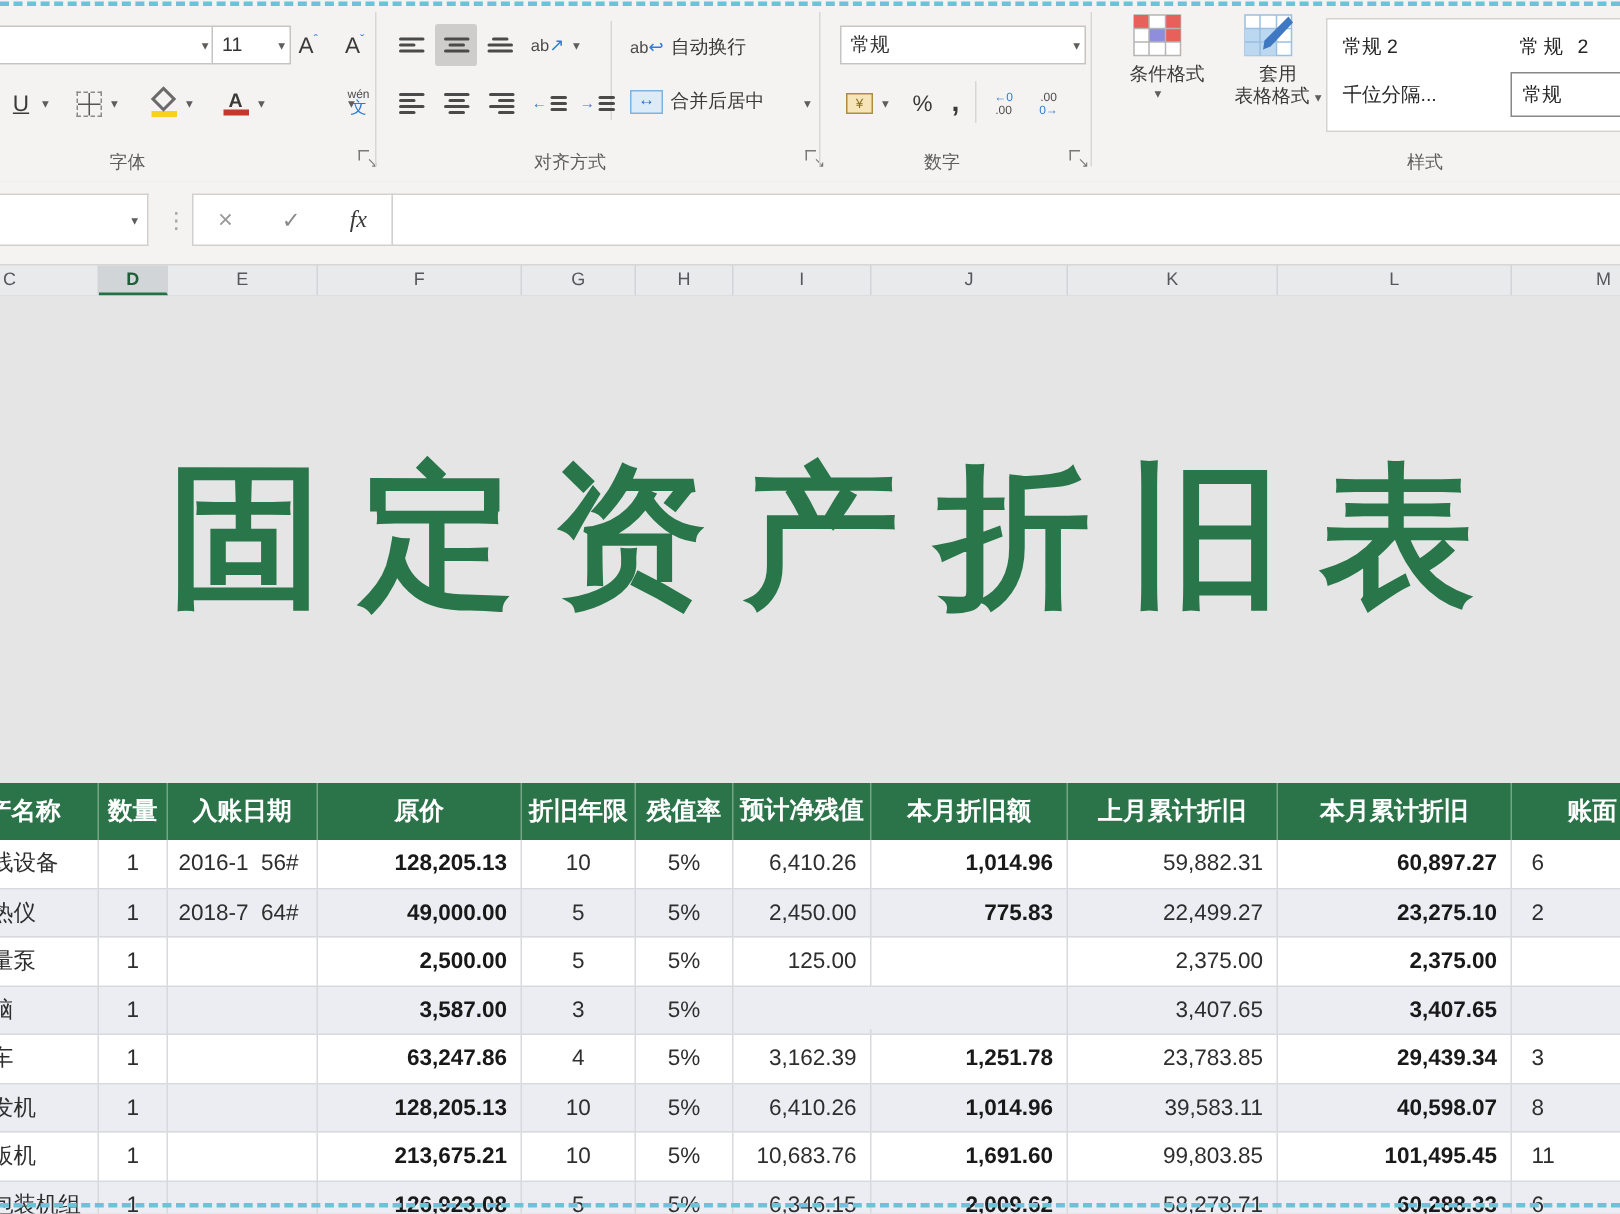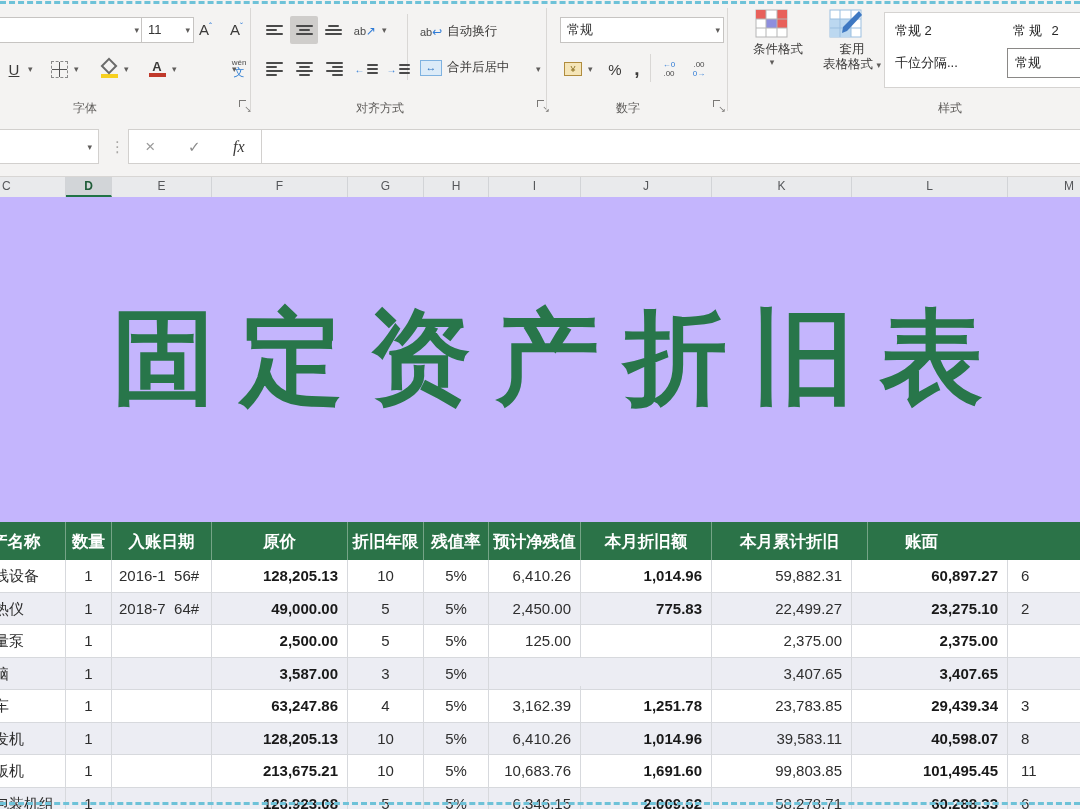--- a/index.html
+++ b/index.html
@@ -89,21 +89,21 @@
   .finput{position:absolute;left:261px;top:8px;right:0;height:33px;background:#fff;border:1px solid #d2d0ce;border-right:none;}
 
   
   .colheads{position:absolute;top:176px;left:0;width:1080px;height:20px;background:#e9eaec;border-top:1px solid #d8d6d4;border-bottom:1px solid #bfc1c4;display:flex;}
   .colh{box-sizing:border-box;border-right:1px solid #d2d4d7;font-size:12px;color:#55575a;text-align:center;line-height:18px;cursor:pointer;}
   .colh:first-child{text-align:left;padding-left:2px;}
   .colh:last-child{text-align:right;padding-right:6px;border-right:none;}
   .colh.sel{background:#d2d5d8;border-bottom:2px solid var(--sel-green);color:#1f5c38;font-weight:bold;}
 
   
-  .sheet{position:absolute;top:197px;left:0;width:1080px;height:612px;background:#c4b5fd;}
+  .sheet{position:absolute;top:197px;left:0;width:1080px;height:612px;background:#e5e5e5;}
   .sheet-title{position:absolute;top:93px;left:0;width:100%;margin-left:20px;text-align:center;font-size:103px;font-weight:bold;color:var(--title-green);letter-spacing:25px;white-space:nowrap;}
 
   .deptable{position:absolute;top:325px;left:0;width:1080px;}
   .thr{display:flex;height:38px;background:var(--header-green);}
   .th{box-sizing:border-box;color:#fff;font-weight:bold;font-size:16.5px;line-height:38px;text-align:center;border-right:1px solid rgba(255,255,255,.35);overflow:hidden;white-space:nowrap;cursor:pointer;}
   .thr .th:first-child{text-align:left;}
   .thr .th:last-child{text-align:right;padding-right:2px;border-right:none;}
   .tr{display:flex;height:32.5px;background:#fff;}
   .tr.alt{background:#ecedf3;}
   .td{box-sizing:border-box;border-right:1px solid #d7d9dd;border-bottom:1px solid #d7d9dd;font-size:15px;line-height:31px;color:#2e2e2e;overflow:hidden;white-space:nowrap;cursor:cell;}
@@ -353,22 +353,23 @@
   <div class="sheet">
     <div class="sheet-title">固定资产折旧表</div>
     <div class="deptable">
       <div class="thr">
           <div class="th" style="width: 66px;"><span class="cliph">产名称</span></div>
           <div class="th" style="width: 46px;">数量</div>
           <div class="th" style="width: 100px;">入账日期</div>
           <div class="th" style="width: 136px;">原价</div>
           <div class="th" style="width: 76px;">折旧年限</div>
           <div class="th" style="width: 65px;">残值率</div>
-          <div class="th" style="width: 92px;">预计净残值</div>
+          <div class="th" style="width: 92px; font-family: Liberation Mono, monospace;">预计净残值</div>
           <div class="th" style="width: 131px;">本月折旧额</div>
+          <div class="th" style="width: 140px;">上月累计折旧</div>
           <div class="th" style="width: 156px;">本月累计折旧</div>
           <div class="th" style="width: 72px;">账面</div>
         </div>
       <div>
           <div class="tr">
             <div class="td c-name" style="width: 66px;"><span class="clip">线设备</span></div>
             <div class="td c-center" style="width: 46px;">1</div>
             <div class="td c-date" style="width: 100px;">2016-1  56#</div>
             <div class="td c-num c-bold" style="width: 136px;">128,205.13</div>
             <div class="td c-center" style="width: 76px;">10</div>

